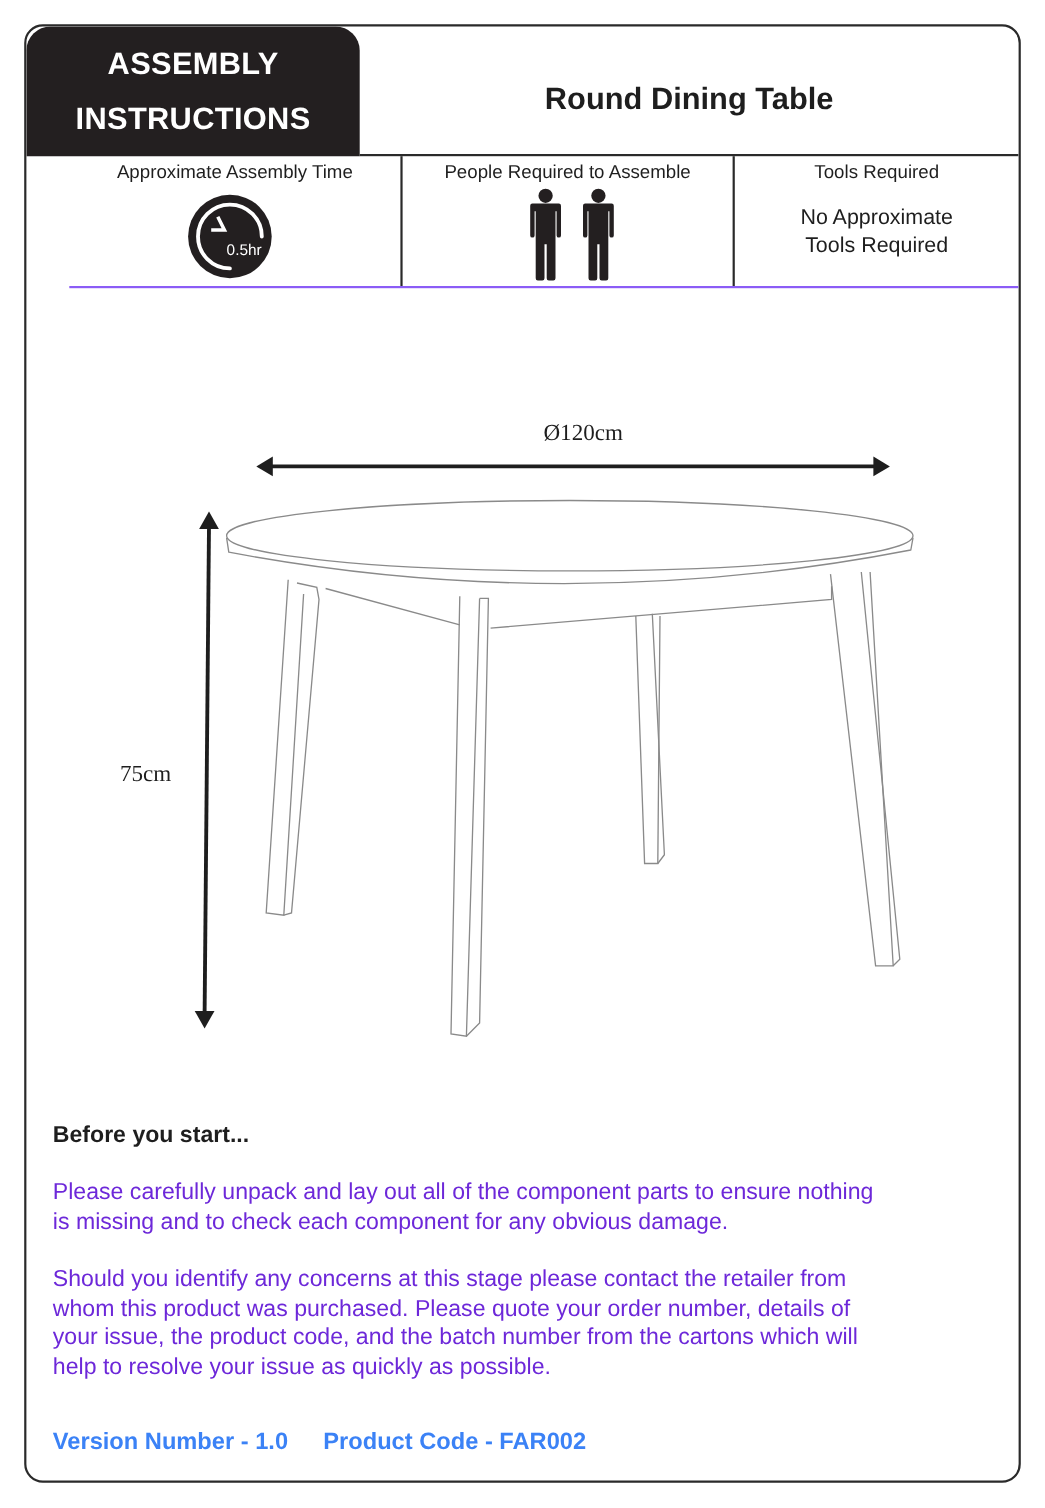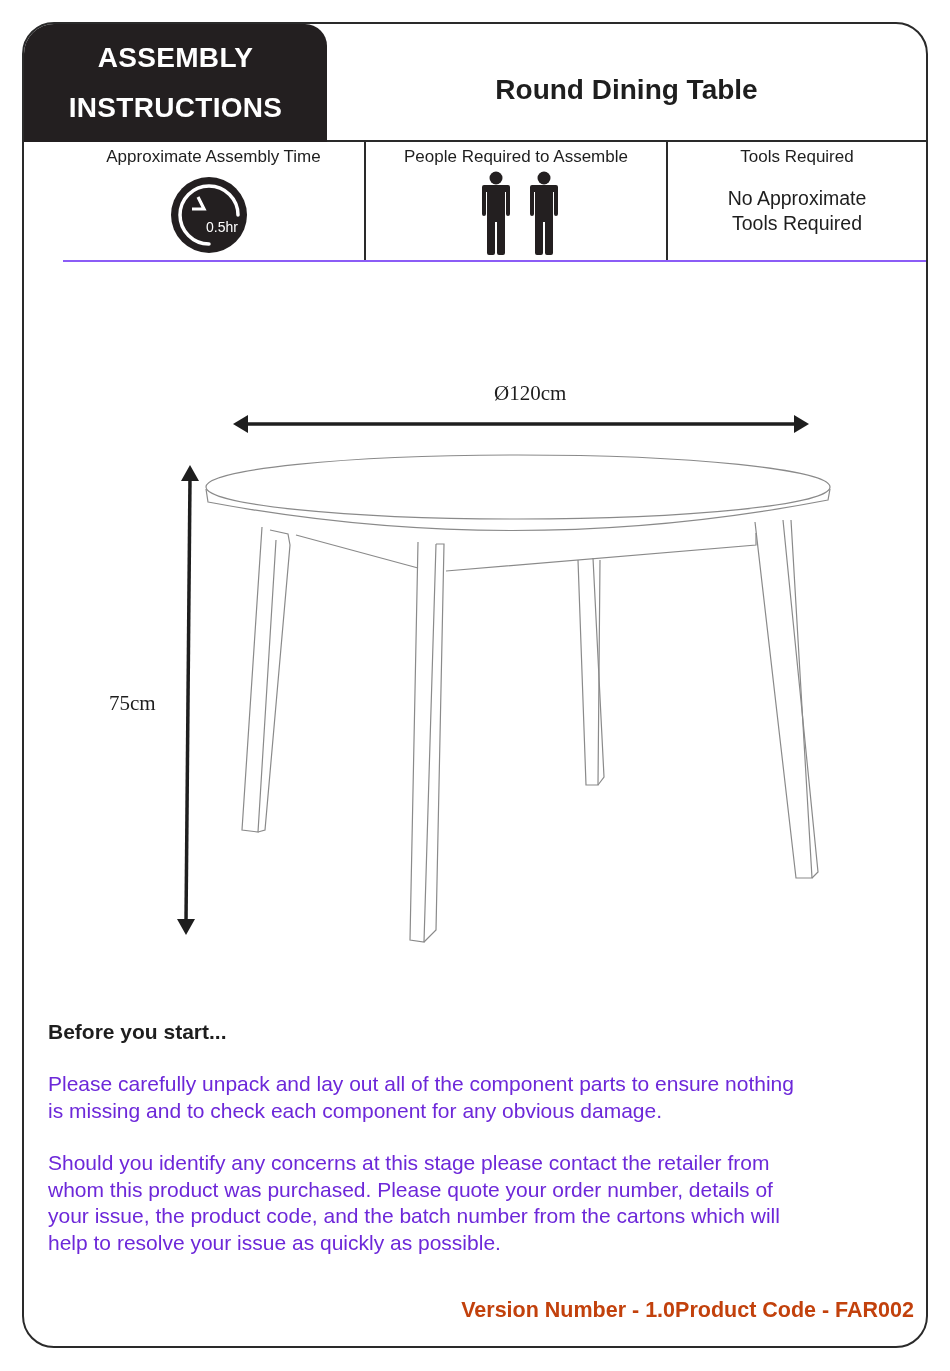--- a/index.html
+++ b/index.html
@@ -1,21 +1,21 @@
 <!DOCTYPE html>
 <html><head>
   <meta charset="utf-8">
   <style>
     * { box-sizing: border-box; margin: 0; padding: 0; }
     html, body { width: 950px; height: 1371px; background: #ffffff; overflow: hidden; }
     body { position: relative; font-family: "Liberation Sans", sans-serif; color: #1e1e1e; }
 
     .frame {
       position: absolute; left: 22px; top: 22px; width: 906px; height: 1326px;
-      border: 2px solid #2a2a2a; border-radius: 32px; overflow: hidden; background: #fff;
+      border: 2px solid #2a2a2a; border-radius: 17px; overflow: hidden; background: #fff;
     }
     .header-block {
       position: absolute; left: 0; top: 0; width: 303px; height: 118px;
       background: #231f20; color: #ffffff; border-top-left-radius: 22px; border-top-right-radius: 22px;
       display: flex; flex-direction: column; align-items: center; justify-content: center;
       font-weight: bold; font-size: 28px; line-height: 50px; letter-spacing: 0.3px;
     }
     .title-cell {
       position: absolute; left: 303px; top: 0; right: 0; height: 148px;
       display: flex; align-items: center; justify-content: center;
@@ -43,21 +43,21 @@
     .drawing { position: absolute; left: 0; top: 0; width: 950px; height: 1000px; }
     .dim-label { position: absolute; font-family: "Liberation Serif", serif; font-size: 21px; color: #1e1e1e; }
 
     .content { position: absolute; left: 48px; top: 1020px; width: 850px; }
     .h-start { font-weight: bold; font-size: 21px; color: #1e1e1e; }
     .para { font-size: 21px; line-height: 26.5px; margin-top: 26px; color: #6d28d9; }
     .para.first { margin-top: 27px; }
 
     .footer {
       position: absolute; left: 48px; right: 36px; top: 1298px;
-      display: flex; justify-content: flex-end; font-weight: bold; font-size: 21.5px; color: #c2410c;
+      display: flex; justify-content: flex-start; font-weight: bold; font-size: 21.5px; color: #3b82f6; gap: 32px;
     }
   </style>
 </head>
 <body>
 
 <div class="frame">
   <div class="header-block">
     <span>ASSEMBLY</span>
     <span>INSTRUCTIONS</span>
   </div>

